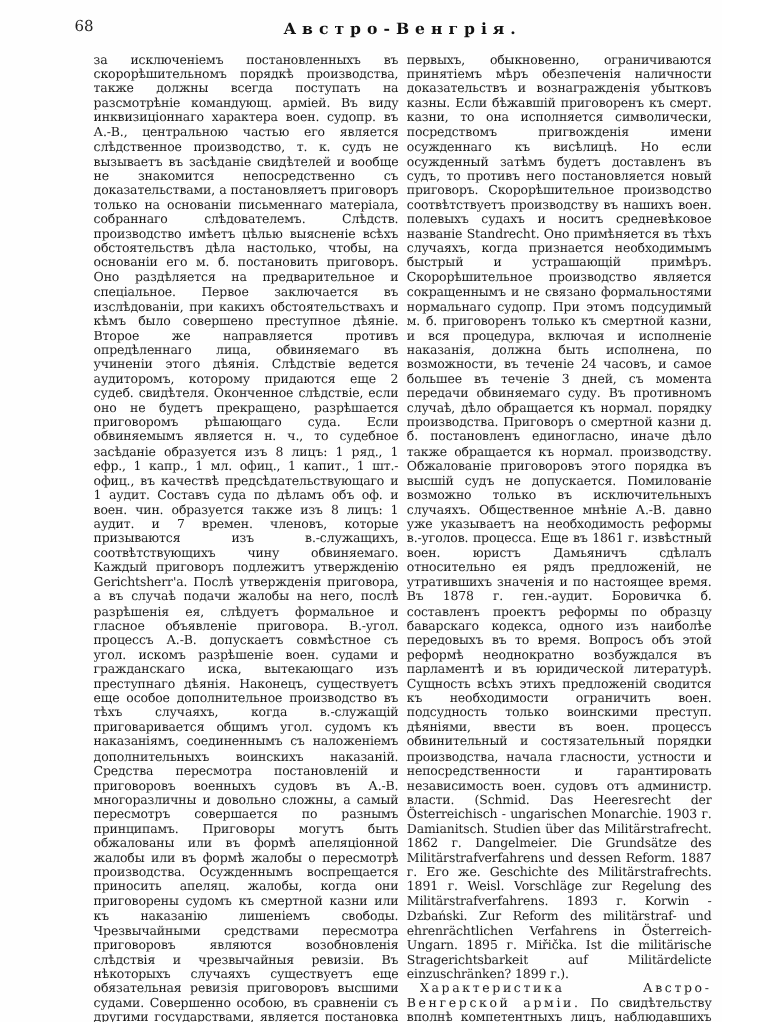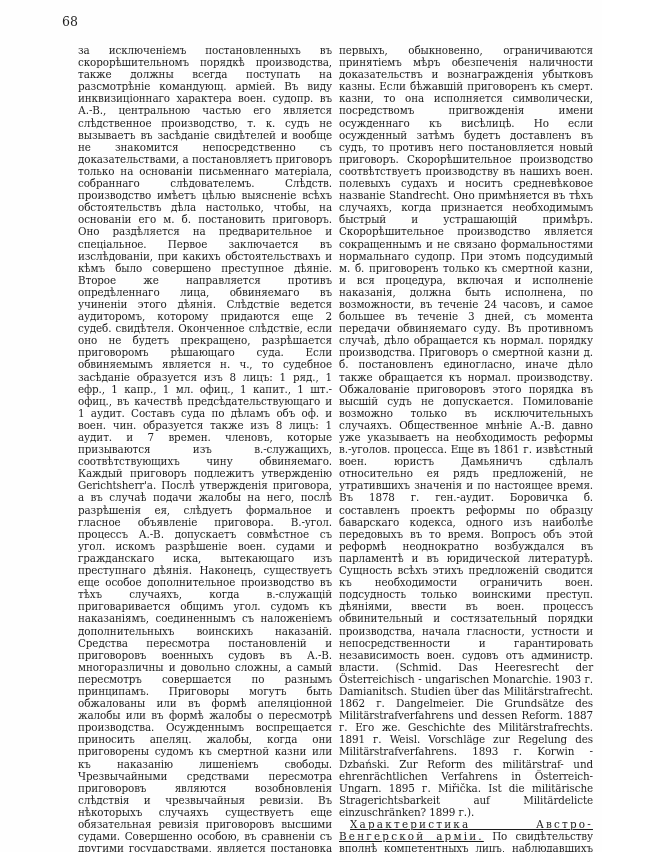--- a/index.html
+++ b/index.html
@@ -61,32 +61,34 @@
     word-spacing: 0.1px;
   }
   .cont {
     text-align-last: justify;
   }
   .indent {
     text-indent: 11px;
   }
   .spaced-lead {
     letter-spacing: 2.2px;
-    text-decoration: underline;
   }
   .italic-run {
   }
 </style>
 </head>
 <body>
 
 <div class="page">
 
   <span class="page-number">68</span>
 
+  <div class="page-header">
+    <span class="page-title">Австро-Венгрія.</span>
+  </div>
 
   <div class="columns">
 
     <div class="col">
       <p class="body-text cont">за исключеніемъ постановленныхъ въ скорорѣшительномъ порядкѣ производства, также должны всегда поступать на разсмотрѣніе командующ. арміей. Въ виду инквизиціоннаго характера воен. судопр. въ А.-В., центральною частью его является слѣдственное производство, т. к. судъ не вызываетъ въ засѣданіе свидѣтелей и вообще не знакомится непосредственно съ доказательствами, а постановляетъ приговоръ только на основаніи письменнаго матеріала, собраннаго слѣдователемъ. Слѣдств. производство имѣетъ цѣлью выясненіе всѣхъ обстоятельствъ дѣла настолько, чтобы, на основаніи его м. б. постановить приговоръ. Оно раздѣляется на предварительное и спеціальное. Первое заключается въ изслѣдованіи, при какихъ обстоятельствахъ и кѣмъ было совершено преступное дѣяніе. Второе же направляется противъ опредѣленнаго лица, обвиняемаго въ учиненіи этого дѣянія. Слѣдствіе ведется аудиторомъ, которому придаются еще 2 судеб. свидѣтеля. Оконченное слѣдствіе, если оно не будетъ прекращено, разрѣшается приговоромъ рѣшающаго суда. Если обвиняемымъ является н. ч., то судебное засѣданіе образуется изъ 8 лицъ: 1 ряд., 1 ефр., 1 капр., 1 мл. офиц., 1 капит., 1 шт.-офиц., въ качествѣ предсѣдательствующаго и 1 аудит. Составъ суда по дѣламъ объ оф. и воен. чин. образуется также изъ 8 лицъ: 1 аудит. и 7 времен. членовъ, которые призываются изъ в.-служащихъ, соотвѣтствующихъ чину обвиняемаго. Каждый приговоръ подлежитъ утвержденію Gerichtsherr'а. Послѣ утвержденія приговора, а въ случаѣ подачи жалобы на него, послѣ разрѣшенія ея, слѣдуетъ формальное и гласное объявленіе приговора. В.-угол. процессъ А.-В. допускаетъ совмѣстное съ угол. искомъ разрѣшеніе воен. судами и гражданскаго иска, вытекающаго изъ преступнаго дѣянія. Наконецъ, существуетъ еще особое дополнительное производство въ тѣхъ случаяхъ, когда в.-служащій приговаривается общимъ угол. судомъ къ наказаніямъ, соединеннымъ съ наложеніемъ дополнительныхъ воинскихъ наказаній. Средства пересмотра постановленій и приговоровъ военныхъ судовъ въ А.-В. многоразличны и довольно сложны, а самый пересмотръ совершается по разнымъ принципамъ. Приговоры могутъ быть обжалованы или въ формѣ апеляціонной жалобы или въ формѣ жалобы о пересмотрѣ производства. Осужденнымъ воспрещается приносить апеляц. жалобы, когда они приговорены судомъ къ смертной казни или къ наказанію лишеніемъ свободы. Чрезвычайными средствами пересмотра приговоровъ являются возобновленія слѣдствія и чрезвычайныя ревизіи. Въ нѣкоторыхъ случаяхъ существуетъ еще обязательная ревизія приговоровъ высшими судами. Совершенно особою, въ сравненіи съ другими государствами, является постановка права помилованія осужденныхъ военными судами. Монарху оставлено право помилованія только политическихъ преступниковъ. Въ прочихъ случаяхъ право помилованія осуществляется другими органами: Gerichtsherr'омъ, высшими судами и центральн. органами военн. управленія. Въ А.-В. существуютъ еще два исключительныхъ порядка производства дѣлъ въ воен. судахъ, а именно: особое производство относительно бѣжавшихъ и отсутствующихъ обвиняемыхъ и т. н. скорорѣшительное производство. Относительно</p>
     </div>
 
     <div class="col">
       <p class="body-text"><span>первыхъ, обыкновенно, ограничиваются принятіемъ мѣръ обезпеченія наличности доказательствъ и вознагражденія убытковъ казны. Если бѣжавшій приговоренъ къ смерт. казни, то она исполняется символически, посредствомъ пригвожденія имени осужденнаго къ висѣлицѣ. Но если осужденный затѣмъ будетъ доставленъ въ судъ, то противъ него постановляется новый приговоръ. Скорорѣшительное производство соотвѣтствуетъ производству въ нашихъ воен. полевыхъ судахъ и носитъ средневѣковое названіе Standrecht. Оно примѣняется въ тѣхъ случаяхъ, когда признается необходимымъ быстрый и устрашающій примѣръ. Скорорѣшительное производство является сокращеннымъ и не связано формальностями нормальнаго судопр. При этомъ подсудимый м. б. приговоренъ только къ смертной казни, и вся процедура, включая и исполненіе наказанія, должна быть исполнена, по возможности, въ теченіе 24 часовъ, и самое большее въ теченіе 3 дней, съ момента передачи обвиняемаго суду. Въ противномъ случаѣ, дѣло обращается къ нормал. порядку производства. Приговоръ о смертной казни д. б. постановленъ единогласно, иначе дѣло также обращается къ нормал. производству. Обжалованіе приговоровъ этого порядка въ высшій судъ не допускается. Помилованіе возможно только въ исключительныхъ случаяхъ. Общественное мнѣніе А.-В. давно уже указываетъ на необходимость реформы в.-уголов. процесса. Еще въ 1861 г. извѣстный воен. юристъ Дамьяничъ сдѣлалъ относительно ея рядъ предложеній, не утратившихъ значенія и по настоящее время. Въ 1878 г. ген.-аудит. Боровичка б. составленъ проектъ реформы по образцу баварскаго кодекса, одного изъ наиболѣе передовыхъ въ то время. Вопросъ объ этой реформѣ неоднократно возбуждался въ парламентѣ и въ юридической литературѣ. Сущность всѣхъ этихъ предложеній сводится къ необходимости ограничить воен. подсудность только воинскими преступ. дѣяніями, ввести въ воен. процессъ обвинительный и состязательный порядки производства, начала гласности, устности и непосредственности и гарантировать независимость воен. судовъ отъ администр. власти. (</span><span class="italic-run">Schmid</span><span>. Das Heeresrecht der Österreichisch - ungarischen Monarchie. 1903 г. </span><span class="italic-run">Damianitsch</span><span>. Studien über das Militärstrafrecht. 1862 г. </span><span class="italic-run">Dangelmeier</span><span>. Die Grundsätze des Militärstrafverfahrens und dessen Reform. 1887 г. </span><span class="italic-run">Его же</span><span>. Geschichte des Militärstrafrechts. 1891 г. </span><span class="italic-run">Weisl</span><span>. Vorschläge zur Regelung des Militärstrafverfahrens. 1893 г. </span><span class="italic-run">Korwin - Dzbański</span><span>. Zur Reform des militärstraf- und ehrenrächtlichen Verfahrens in Österreich-Ungarn. 1895 г. </span><span class="italic-run">Miřička</span><span>. Ist die militärische Stragerichtsbarkeit auf Militärdelicte einzuschränken? 1899 г.).</span></p>
       <p class="body-text cont indent"><span class="spaced-lead">Характеристика Австро-Венгерской арміи.</span><span> По свидѣтельству вполнѣ компетентныхъ лицъ, наблюдавшихъ эту армію въ послѣднее время, она обучена хорошо, воспитана въ строгой дисциплинѣ и обладаетъ сравнительно молодымъ и преданнымъ своему дѣлу команднымъ составомъ; особенно хорошо поставлено въ арміи стрѣлковое дѣло. Войска снабжены всѣми новѣйшими техническ. приспособленіями. Разноплеменная масса нижн. чин. объединена въ значительной степени лишь механически, но это объединеніе покоится на основахъ строгой</span></p>

